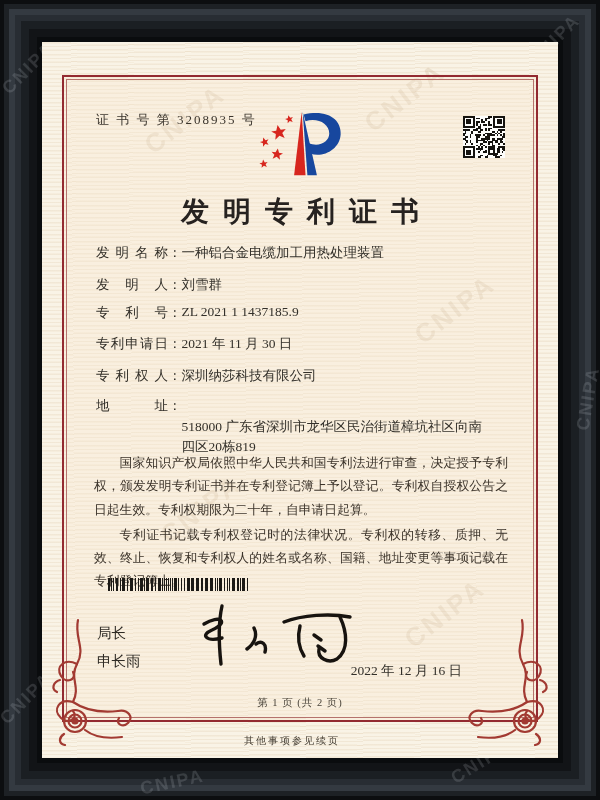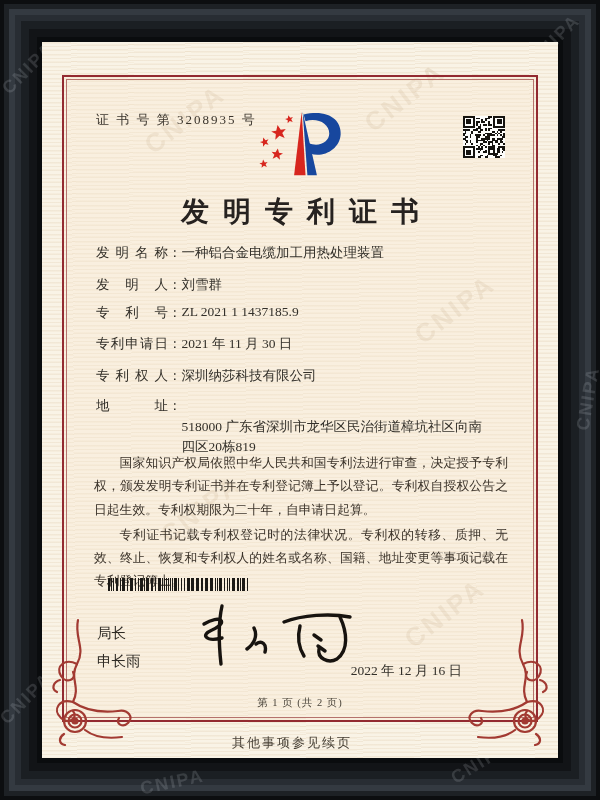--- a/index.html
+++ b/index.html
@@ -69,21 +69,21 @@
     position:absolute;left:50px;top:408px;width:418px;
     font-size:12.8px;line-height:1.82;color:#3b332a;text-align:justify;
   }
   .body-text p{margin:2px;text-indent:2em;}
   .barcode{position:absolute;left:66px;top:536px;width:142px;height:13px;}
   .signer-title{position:absolute;left:55px;top:582px;font-size:14.5px;color:#2e2a24;font-family:Liberation Sans, sans-serif;}
   .signer-name{position:absolute;left:55px;top:610px;font-size:14.5px;color:#2e2a24;font-family:"Liberation Sans","DejaVu Sans",sans-serif;}
   .signature{position:absolute;left:146px;top:556px;width:188px;height:84px;}
   .issue-date{position:absolute;right:96px;top:620px;font-size:13.5px;color:#33302a;}
   .page-info{position:absolute;left:0;right:0;top:654px;text-align:center;font-size:10.5px;color:#4a443a;letter-spacing:1px;}
-  .footer-note{position:absolute;left:0;right:16px;top:692px;text-align:center;font-size:13px;color:#453e33;letter-spacing:2px;}
+  .footer-note{position:absolute;left:0;right:16px;top:692px;text-align:center;font-size:10px;color:#453e33;letter-spacing:2px;}
 </style>
 </head>
 <body>
 
 <div class="stage">
 
   <span class="frame-wm" style="left:-4px;top:58px;transform:rotate(-45deg);">CNIPA</span>
   <span class="frame-wm" style="left:522px;top:30px;transform:rotate(-45deg);">CNIPA</span>
   <span class="frame-wm" style="left:-6px;top:688px;transform:rotate(-45deg);">CNIPA</span>
   <span class="frame-wm" style="left:140px;top:772px;transform:rotate(-12deg);">CNIPA</span>

